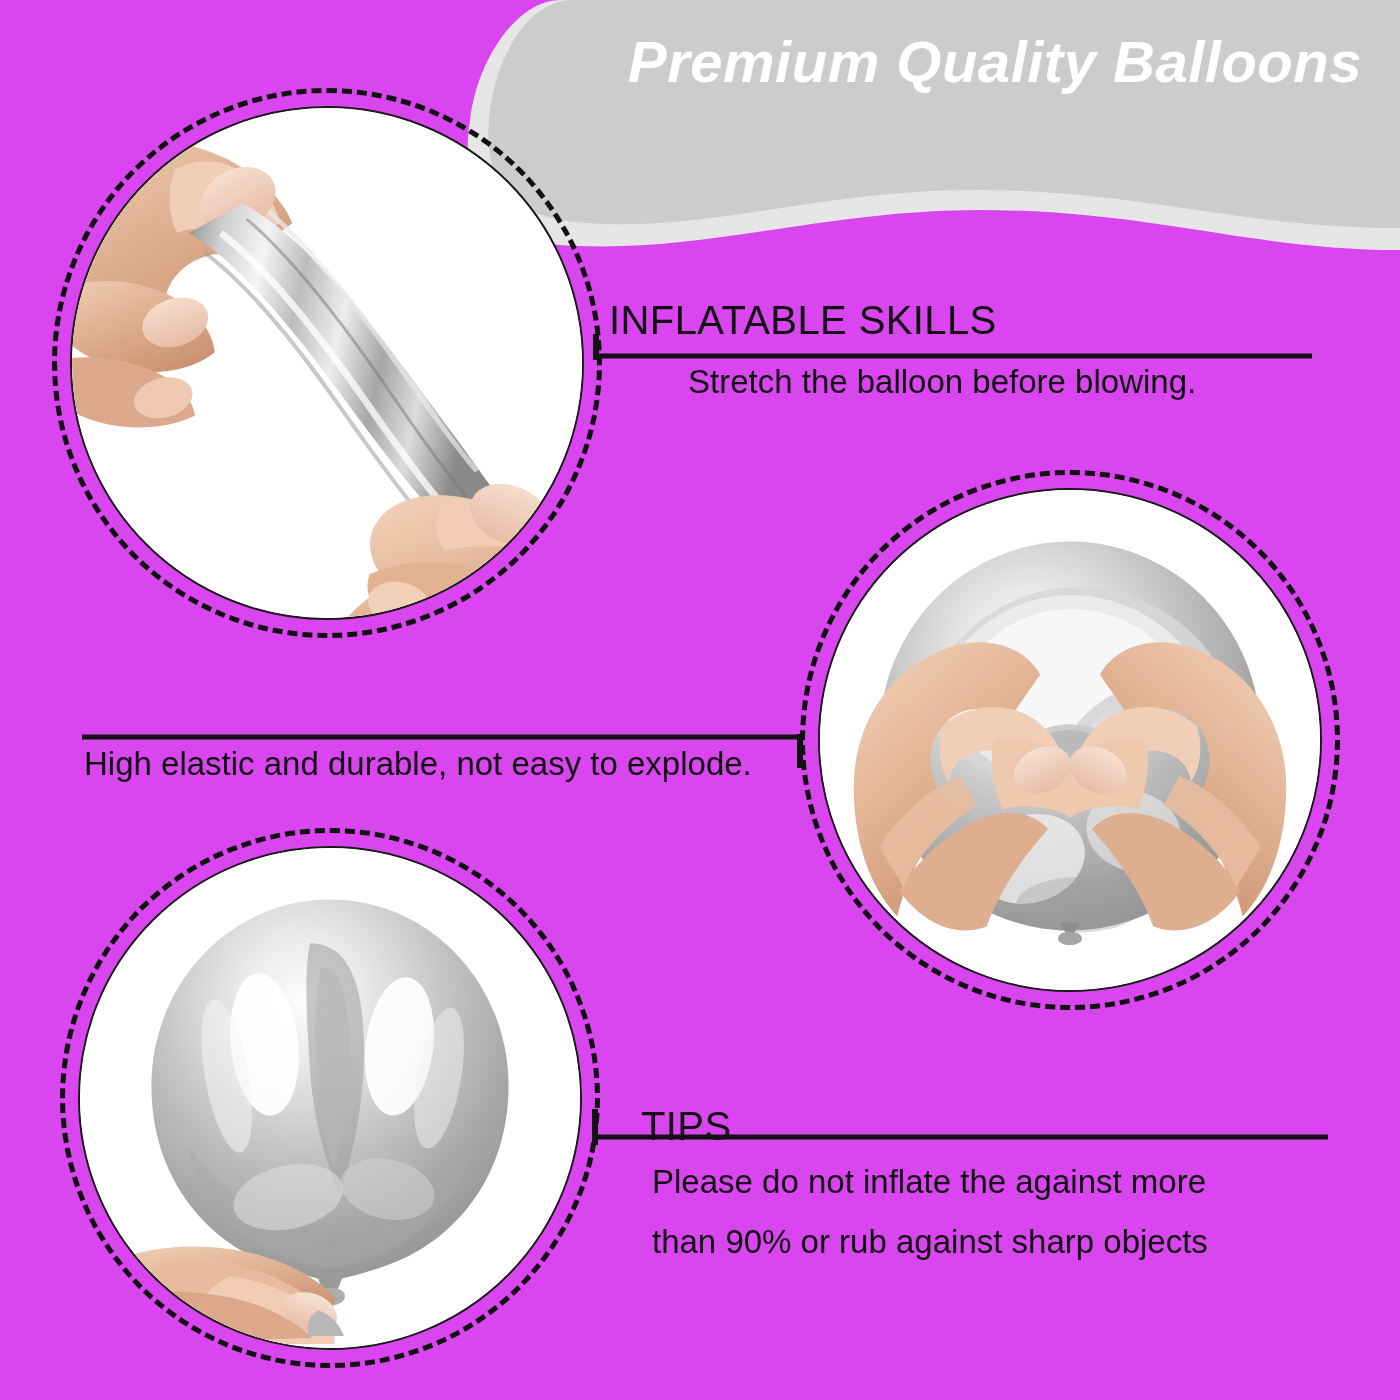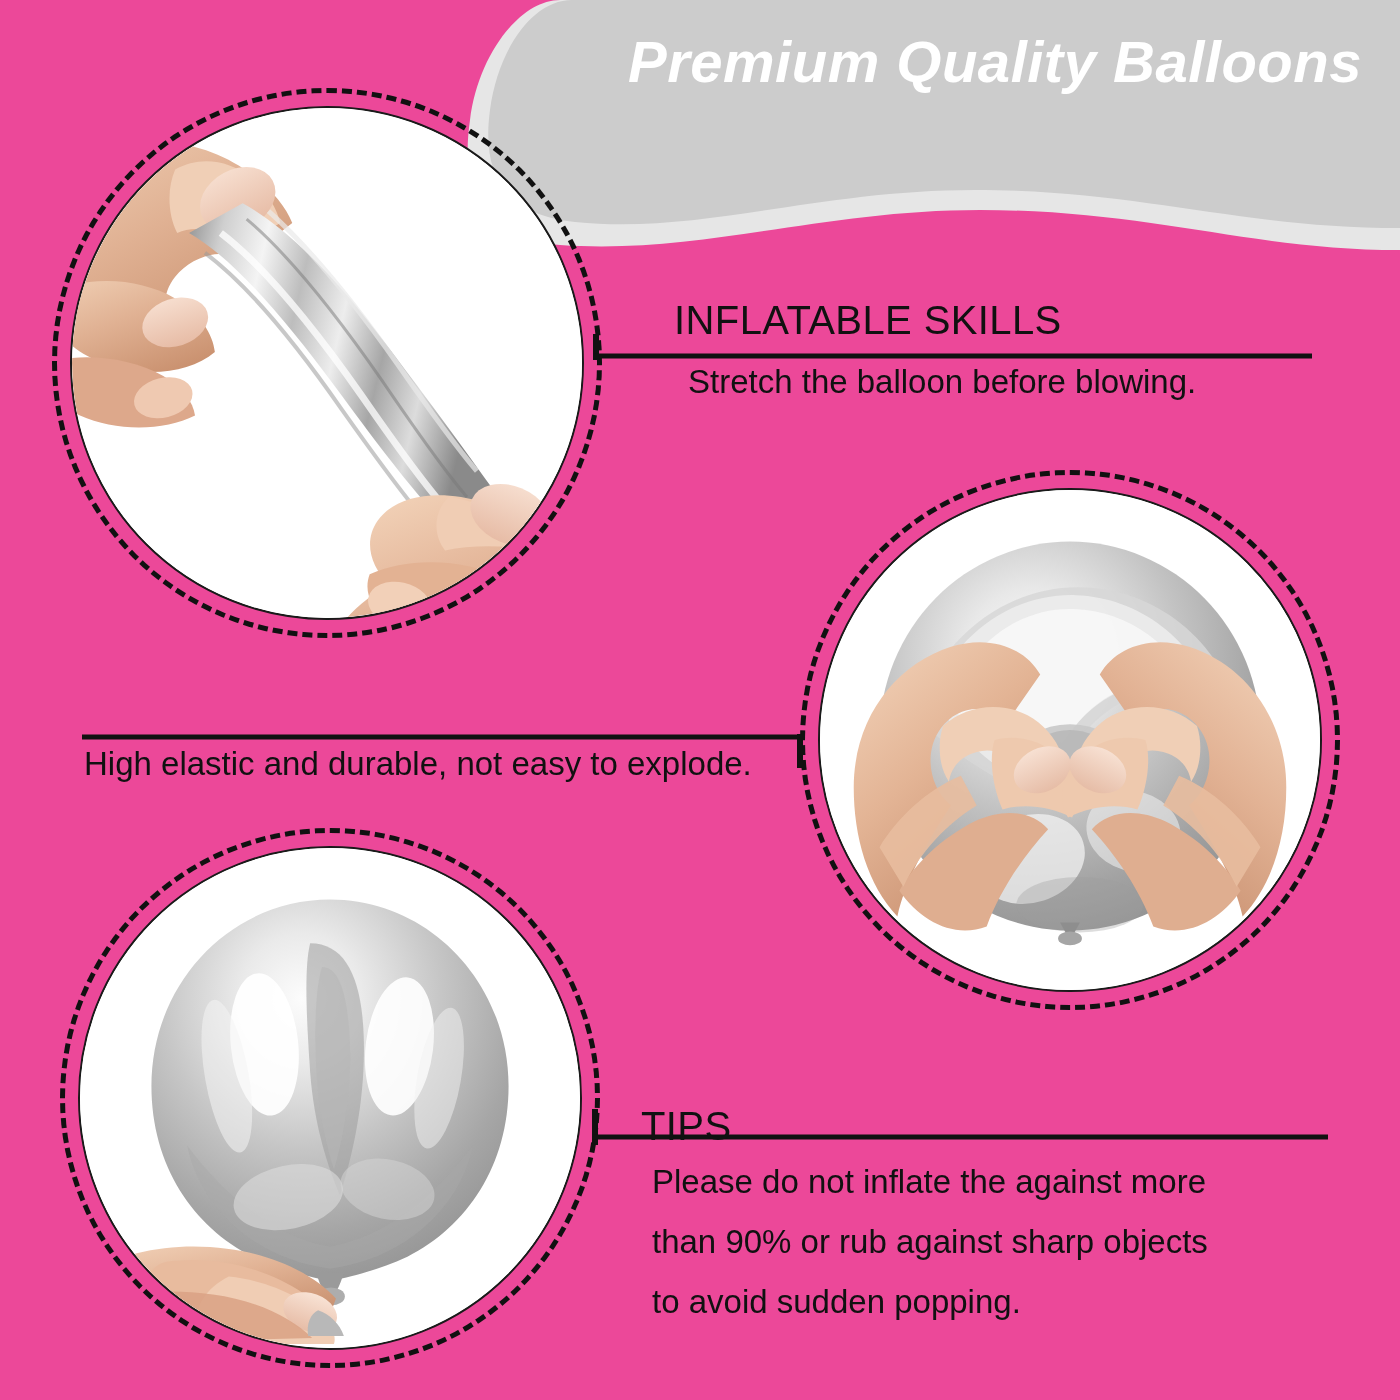--- a/index.html
+++ b/index.html
@@ -7,21 +7,21 @@
     padding: 0;
     background: #ffffff;
   }
   body {
     font-family: "Liberation Sans", sans-serif;
   }
   #page {
     position: relative;
     width: 1400px;
     height: 1400px;
-    background: #ec4899;
+    background: #d946ef;
     overflow: hidden;
   }
 
   
   .banner-svg {
     position: absolute;
     top: 0;
     left: 0;
     width: 1400px;
     height: 300px;
@@ -152,21 +152,21 @@
         <path d="M360,520 C406,512 462,518 506,536 L520,560 L336,560 C330,542 340,526 360,520 Z" fill="#d9a183"></path>
       </svg>
     </div>
   </div>
 
   <svg class="rule-svg" style="left:590px; top:330px; width:740px; height:40px;" viewBox="0 0 740 40">
     <line x1="6" y1="4" x2="6" y2="30" stroke="#111111" stroke-width="6"></line>
     <line x1="4" y1="26" x2="722" y2="26" stroke="#111111" stroke-width="5"></line>
   </svg>
 
-  <div class="txt-block" style="left:674px; top:298px;">
+  <div class="txt-block" style="left:609px; top:298px;">
     <div class="txt-head">INFLATABLE SKILLS</div>
   </div>
   <div class="txt-block" style="left:655px; top:363px;margin-left:33px;">
     <div class="txt-body">Stretch the balloon before blowing.</div>
   </div>
 
   <div class="ring-dashed" style="left:800px; top:470px; width:540px; height:540px;"></div>
   <div class="ring-solid" style="left:818px; top:488px; width:504px; height:504px;">
     <div class="photo-inner">
       <svg viewBox="0 0 504 504" preserveAspectRatio="xMidYMid slice">
@@ -293,16 +293,15 @@
     <line x1="7" y1="4" x2="7" y2="40" stroke="#111111" stroke-width="6"></line>
     <line x1="4" y1="32" x2="740" y2="32" stroke="#111111" stroke-width="5"></line>
   </svg>
 
   <div class="txt-block" style="left:641px; top:1104px;">
     <div class="txt-head">TIPS</div>
   </div>
   <div class="txt-block" style="left:652px; top:1163px;">
     <div class="txt-body tips-line">Please do not inflate the against more</div>
     <div class="txt-body tips-line">than 90% or rub against sharp objects</div>
-    <div class="txt-body tips-line">to avoid sudden popping.</div>
   </div>
 
 </div>
 
 </body></html>

